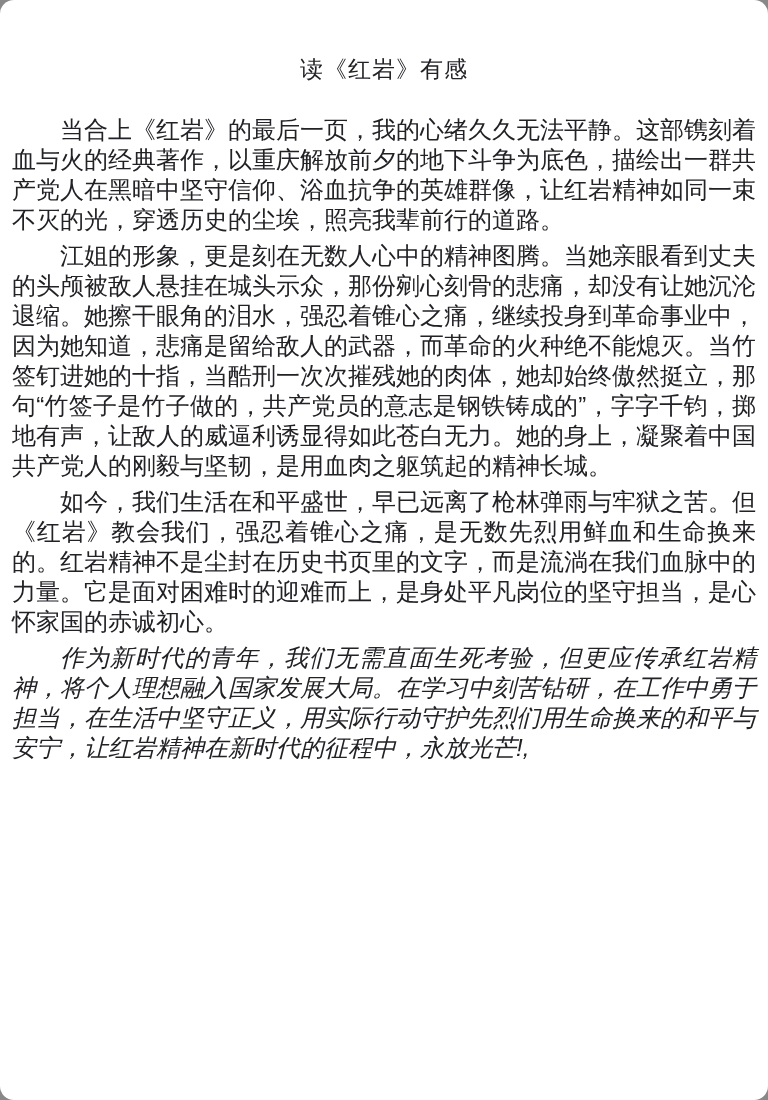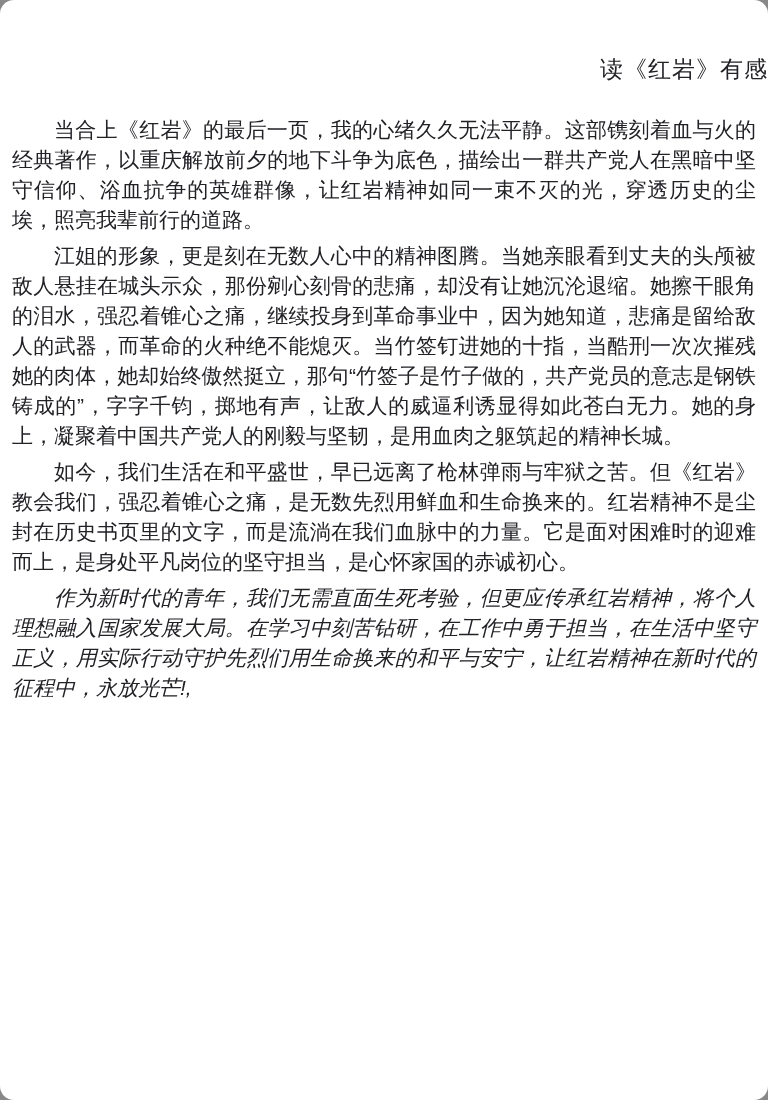--- a/index.html
+++ b/index.html
@@ -20,28 +20,28 @@
     background: #ffffff;
     border-radius: 14px;
     overflow: hidden;
   }
   .essay-title {
     margin: 0;
     padding-top: 52px;
     font-size: 23px;
     font-weight: normal;
     line-height: 34px;
-    text-align: right;
+    text-align: center;
     color: #212126;
     letter-spacing: 1px;
   }
   .essay-body {
     margin-top: 29px;
     padding: 0 12px;
-    font-size: 21px;
+    font-size: 24px;
     line-height: 30px;
     color: #212126;
     text-align: justify;
   }
   .essay-body p {
     margin: 0 0 6px 0;
     text-indent: 2em;
   }
   .essay-body p:last-child {
     margin-bottom: 0;

